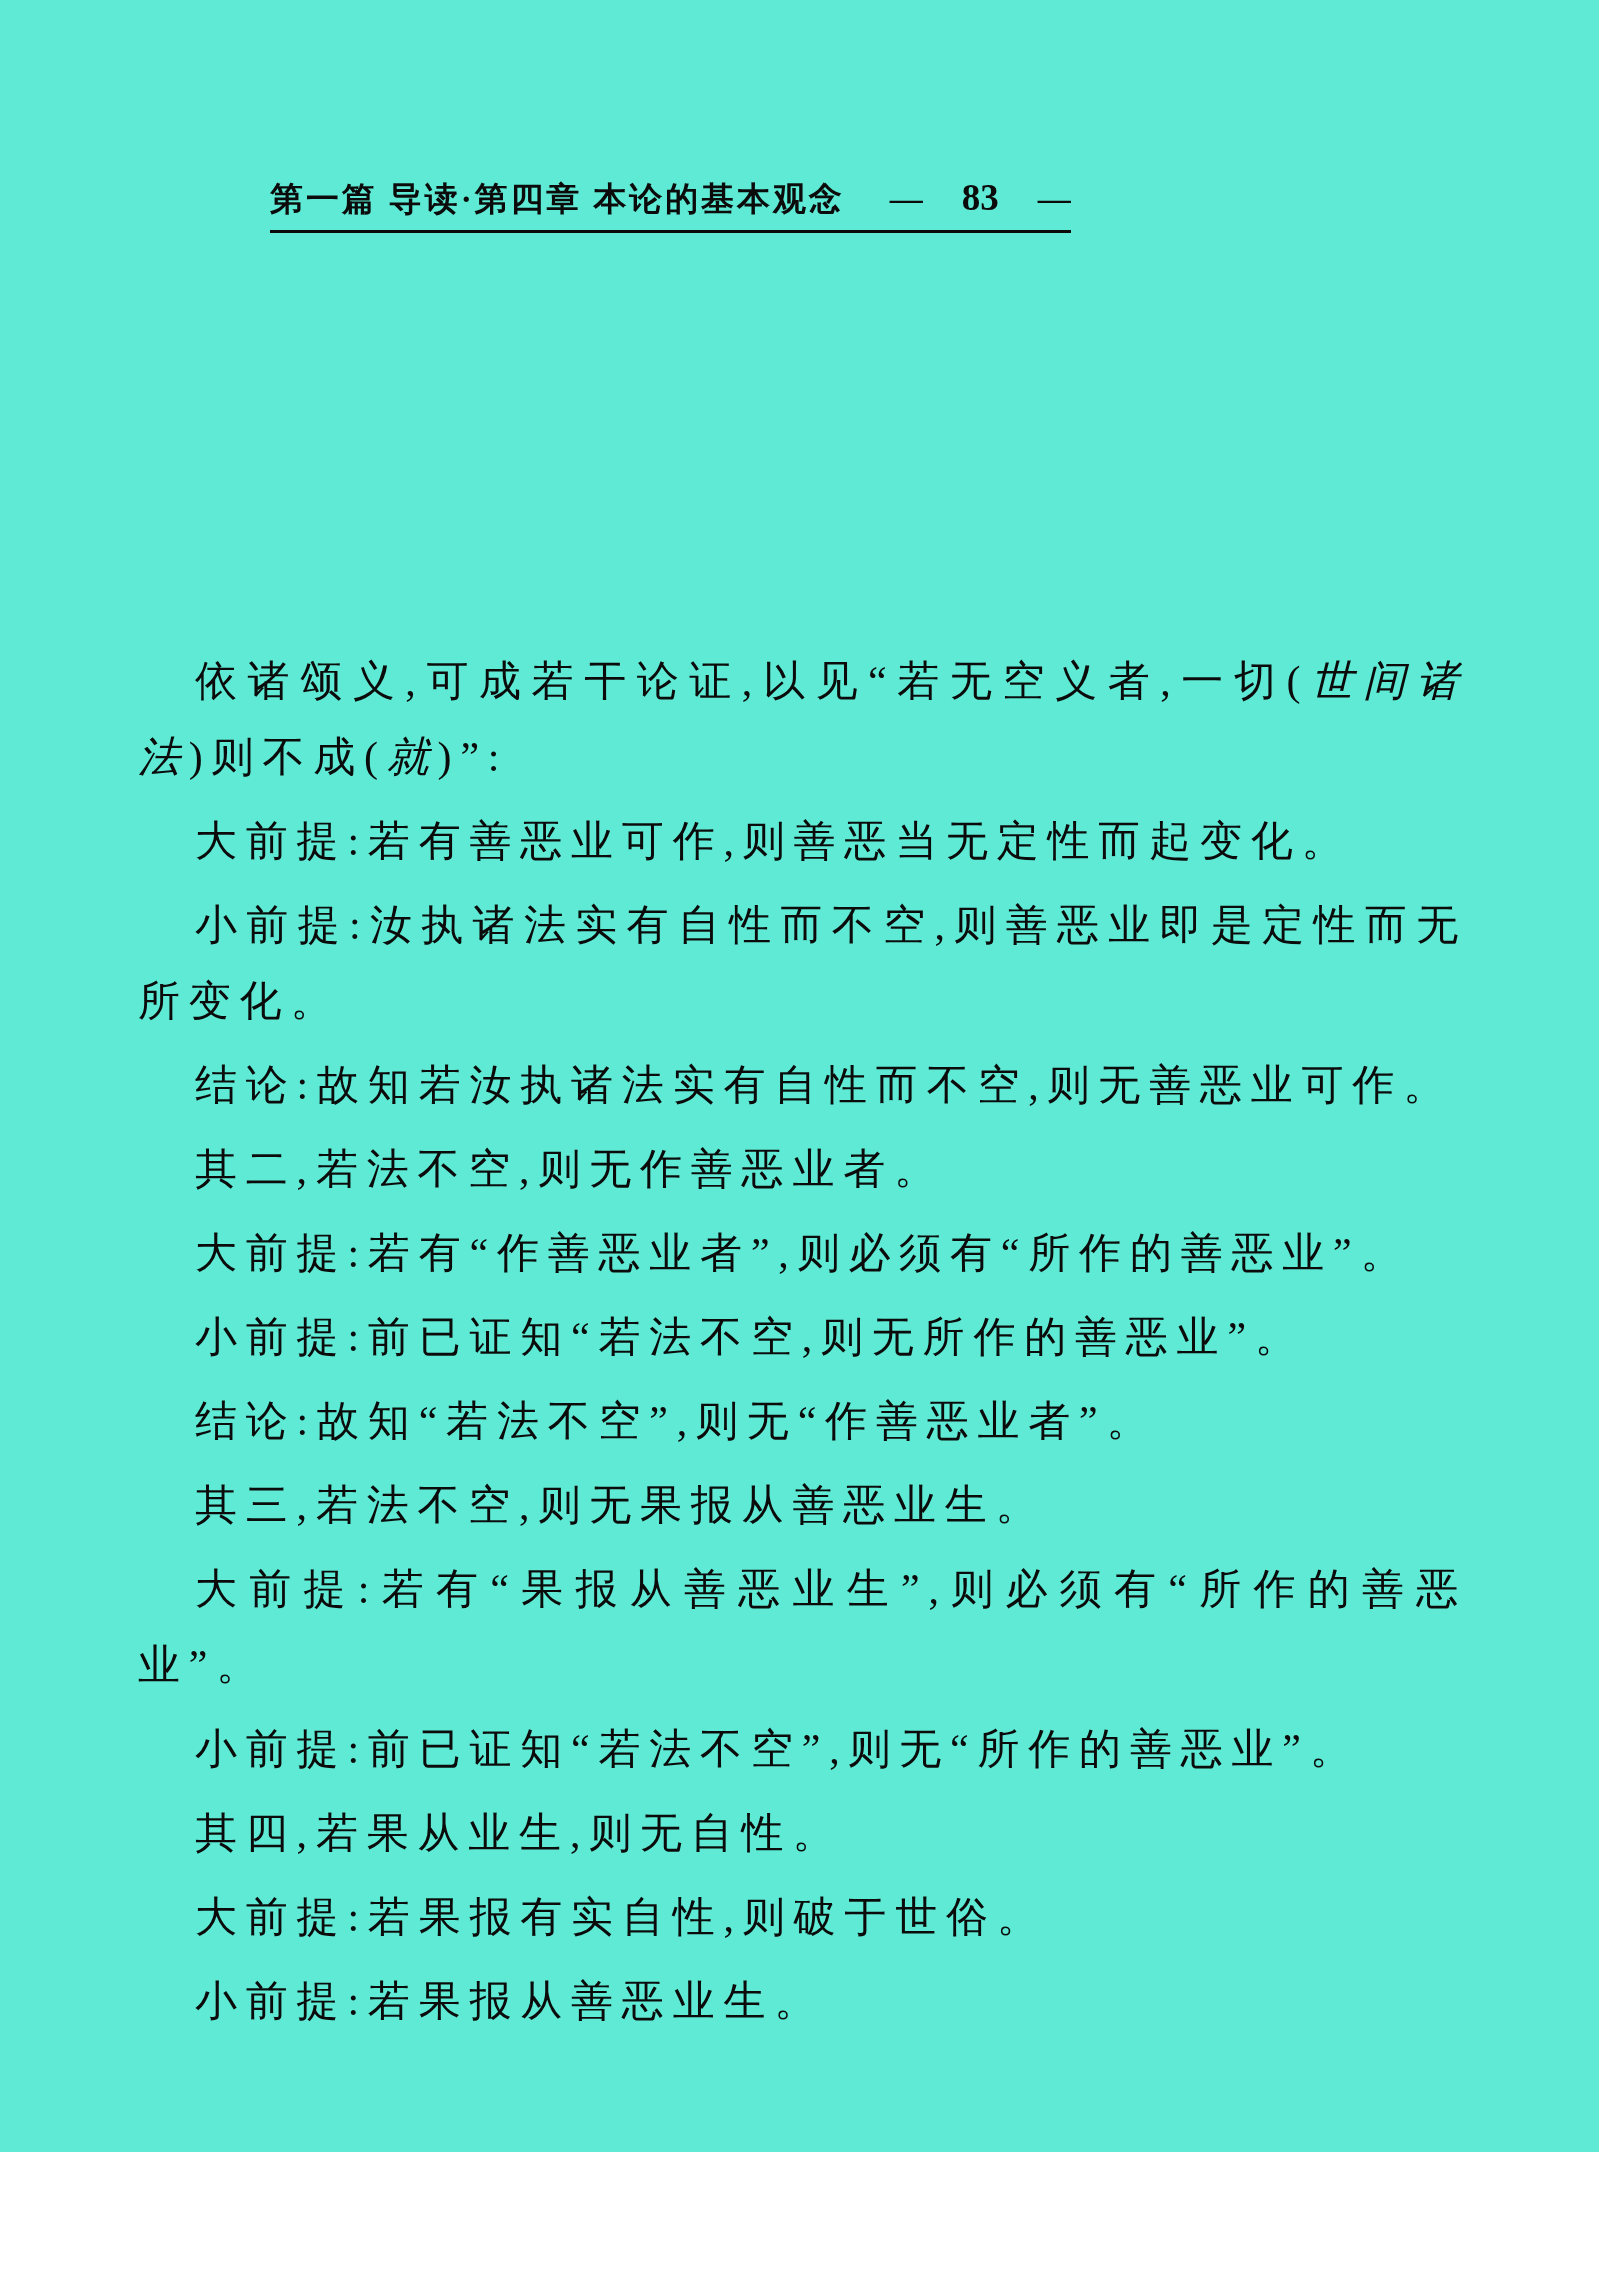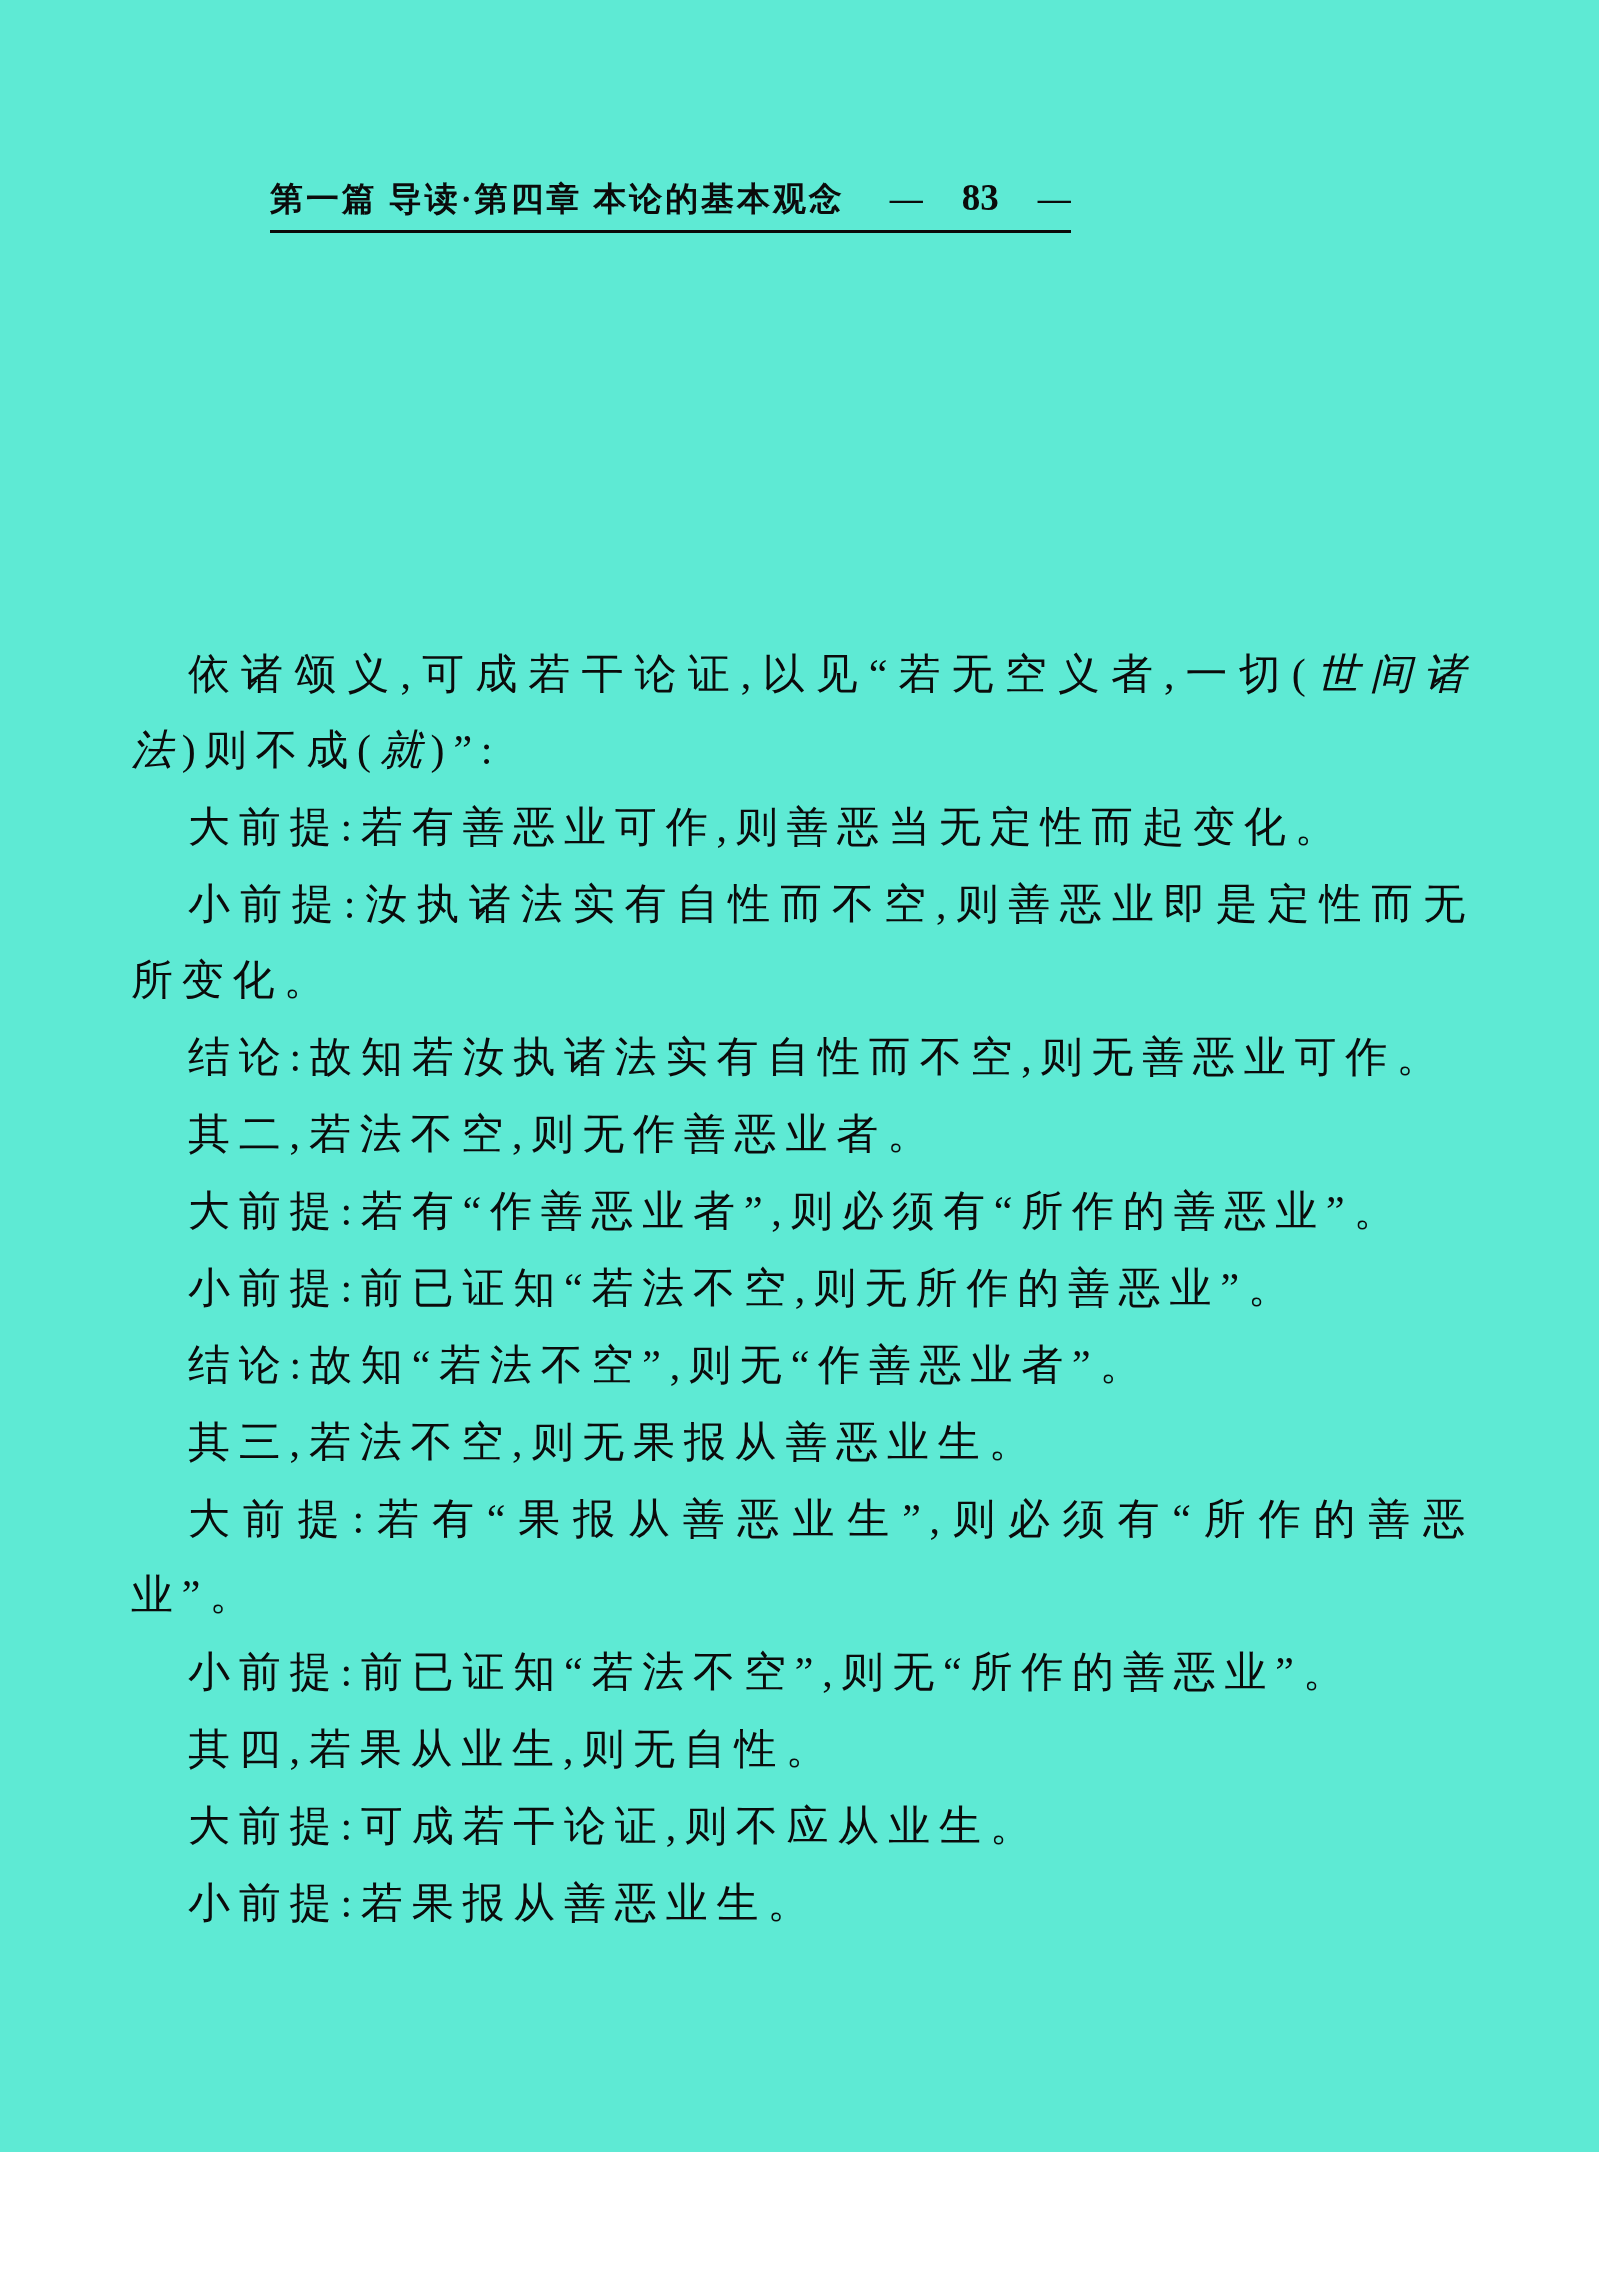--- a/index.html
+++ b/index.html
@@ -87,21 +87,21 @@
     margin: 0 2px 0 3.9px;
   }
   
   .body-text {
     position: absolute;
     left: 130px;
     top: 635px;
     width: 1345px;
   }
   .body-text p {
-    margin: 1px;
+    margin: 8px;
     font-size: 42px;
     letter-spacing: 8.8px;
     line-height: 76px;
     text-align: justify;
     text-indent: 57px;
     font-weight: 500;
   }
   .kai {
     font-style: italic;      
   }
@@ -125,18 +125,18 @@
     <p>小前提:汝执诸法实有自性而不空,则善恶业即是定性而无所变化。</p>
     <p>结论:故知若汝执诸法实有自性而不空,则无善恶业可作。</p>
     <p>其二,若法不空,则无作善恶业者。</p>
     <p>大前提:若有“作善恶业者”,则必须有“所作的善恶业”。</p>
     <p>小前提:前已证知“若法不空,则无所作的善恶业”。</p>
     <p>结论:故知“若法不空”,则无“作善恶业者”。</p>
     <p>其三,若法不空,则无果报从善恶业生。</p>
     <p>大前提:若有“果报从善恶业生”,则必须有“所作的善恶业”。</p>
     <p>小前提:前已证知“若法不空”,则无“所作的善恶业”。</p>
     <p>其四,若果从业生,则无自性。</p>
-    <p>大前提:可成若干论证,则不应从业生。</p>
+    <p>大前提:若果报有实自性,则破于世俗。</p>
     <p>小前提:若果报从善恶业生。</p>
   </div>
 
 </div>
 
 
 </body></html>

